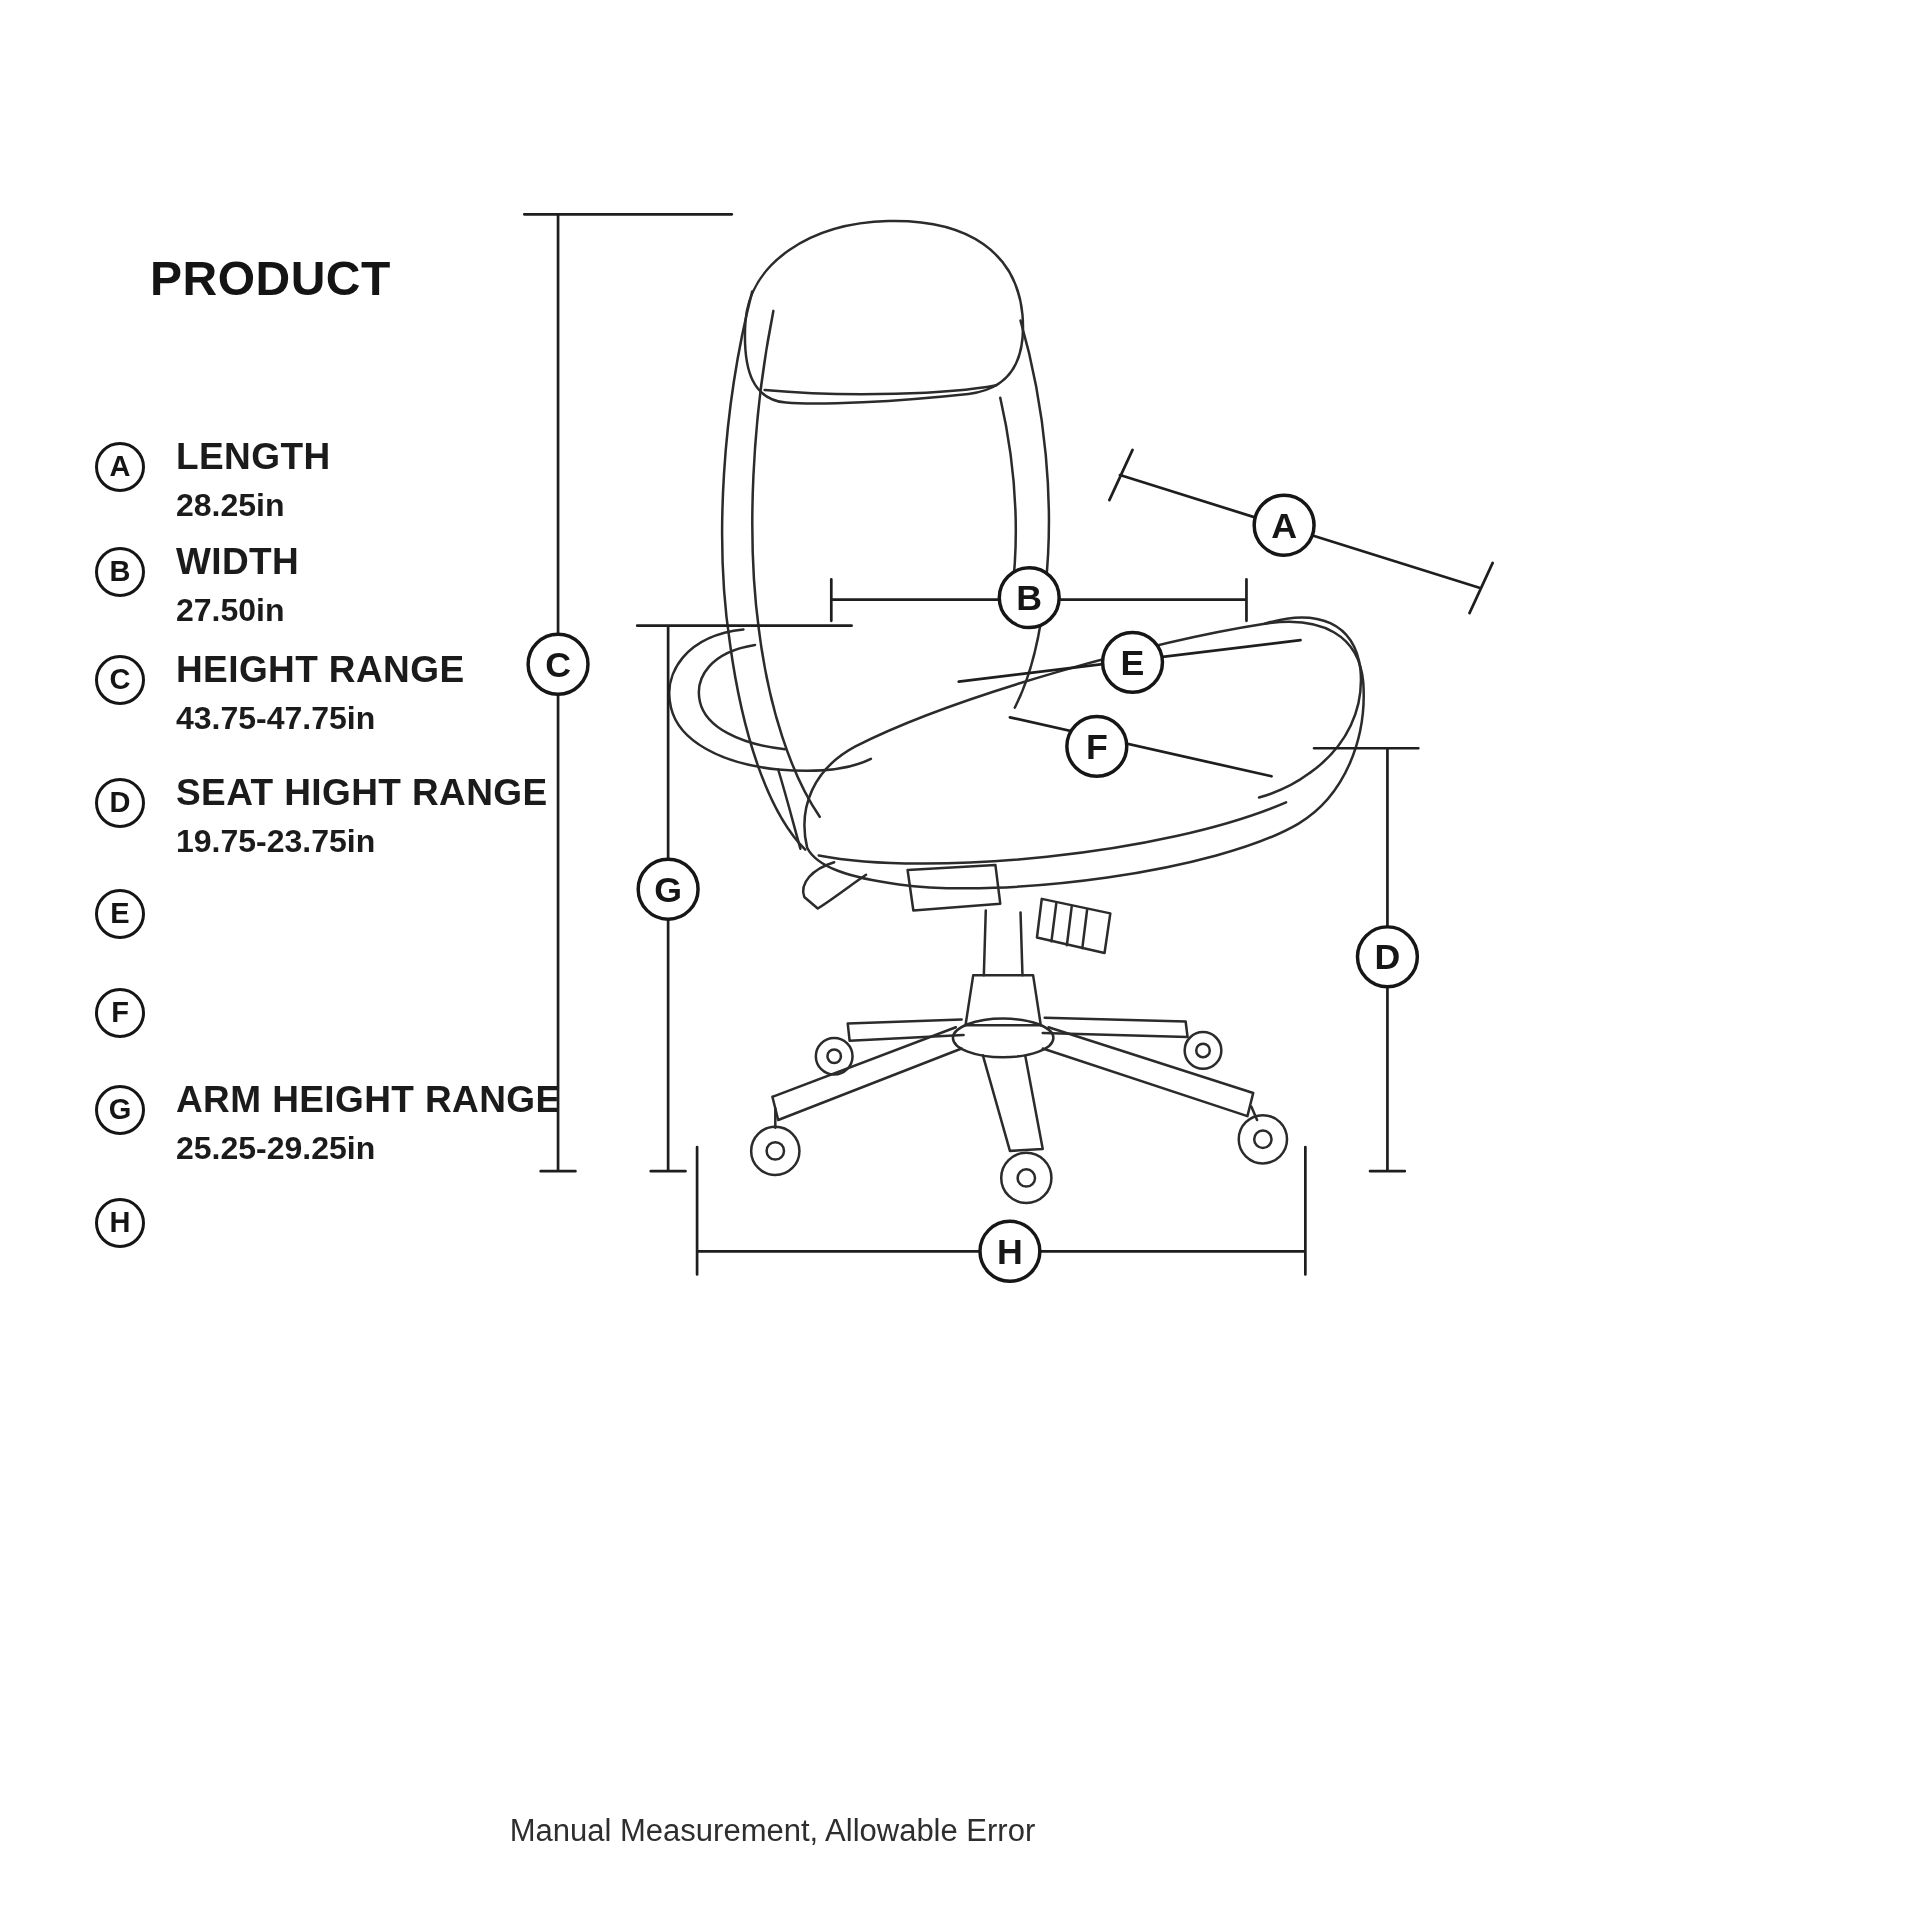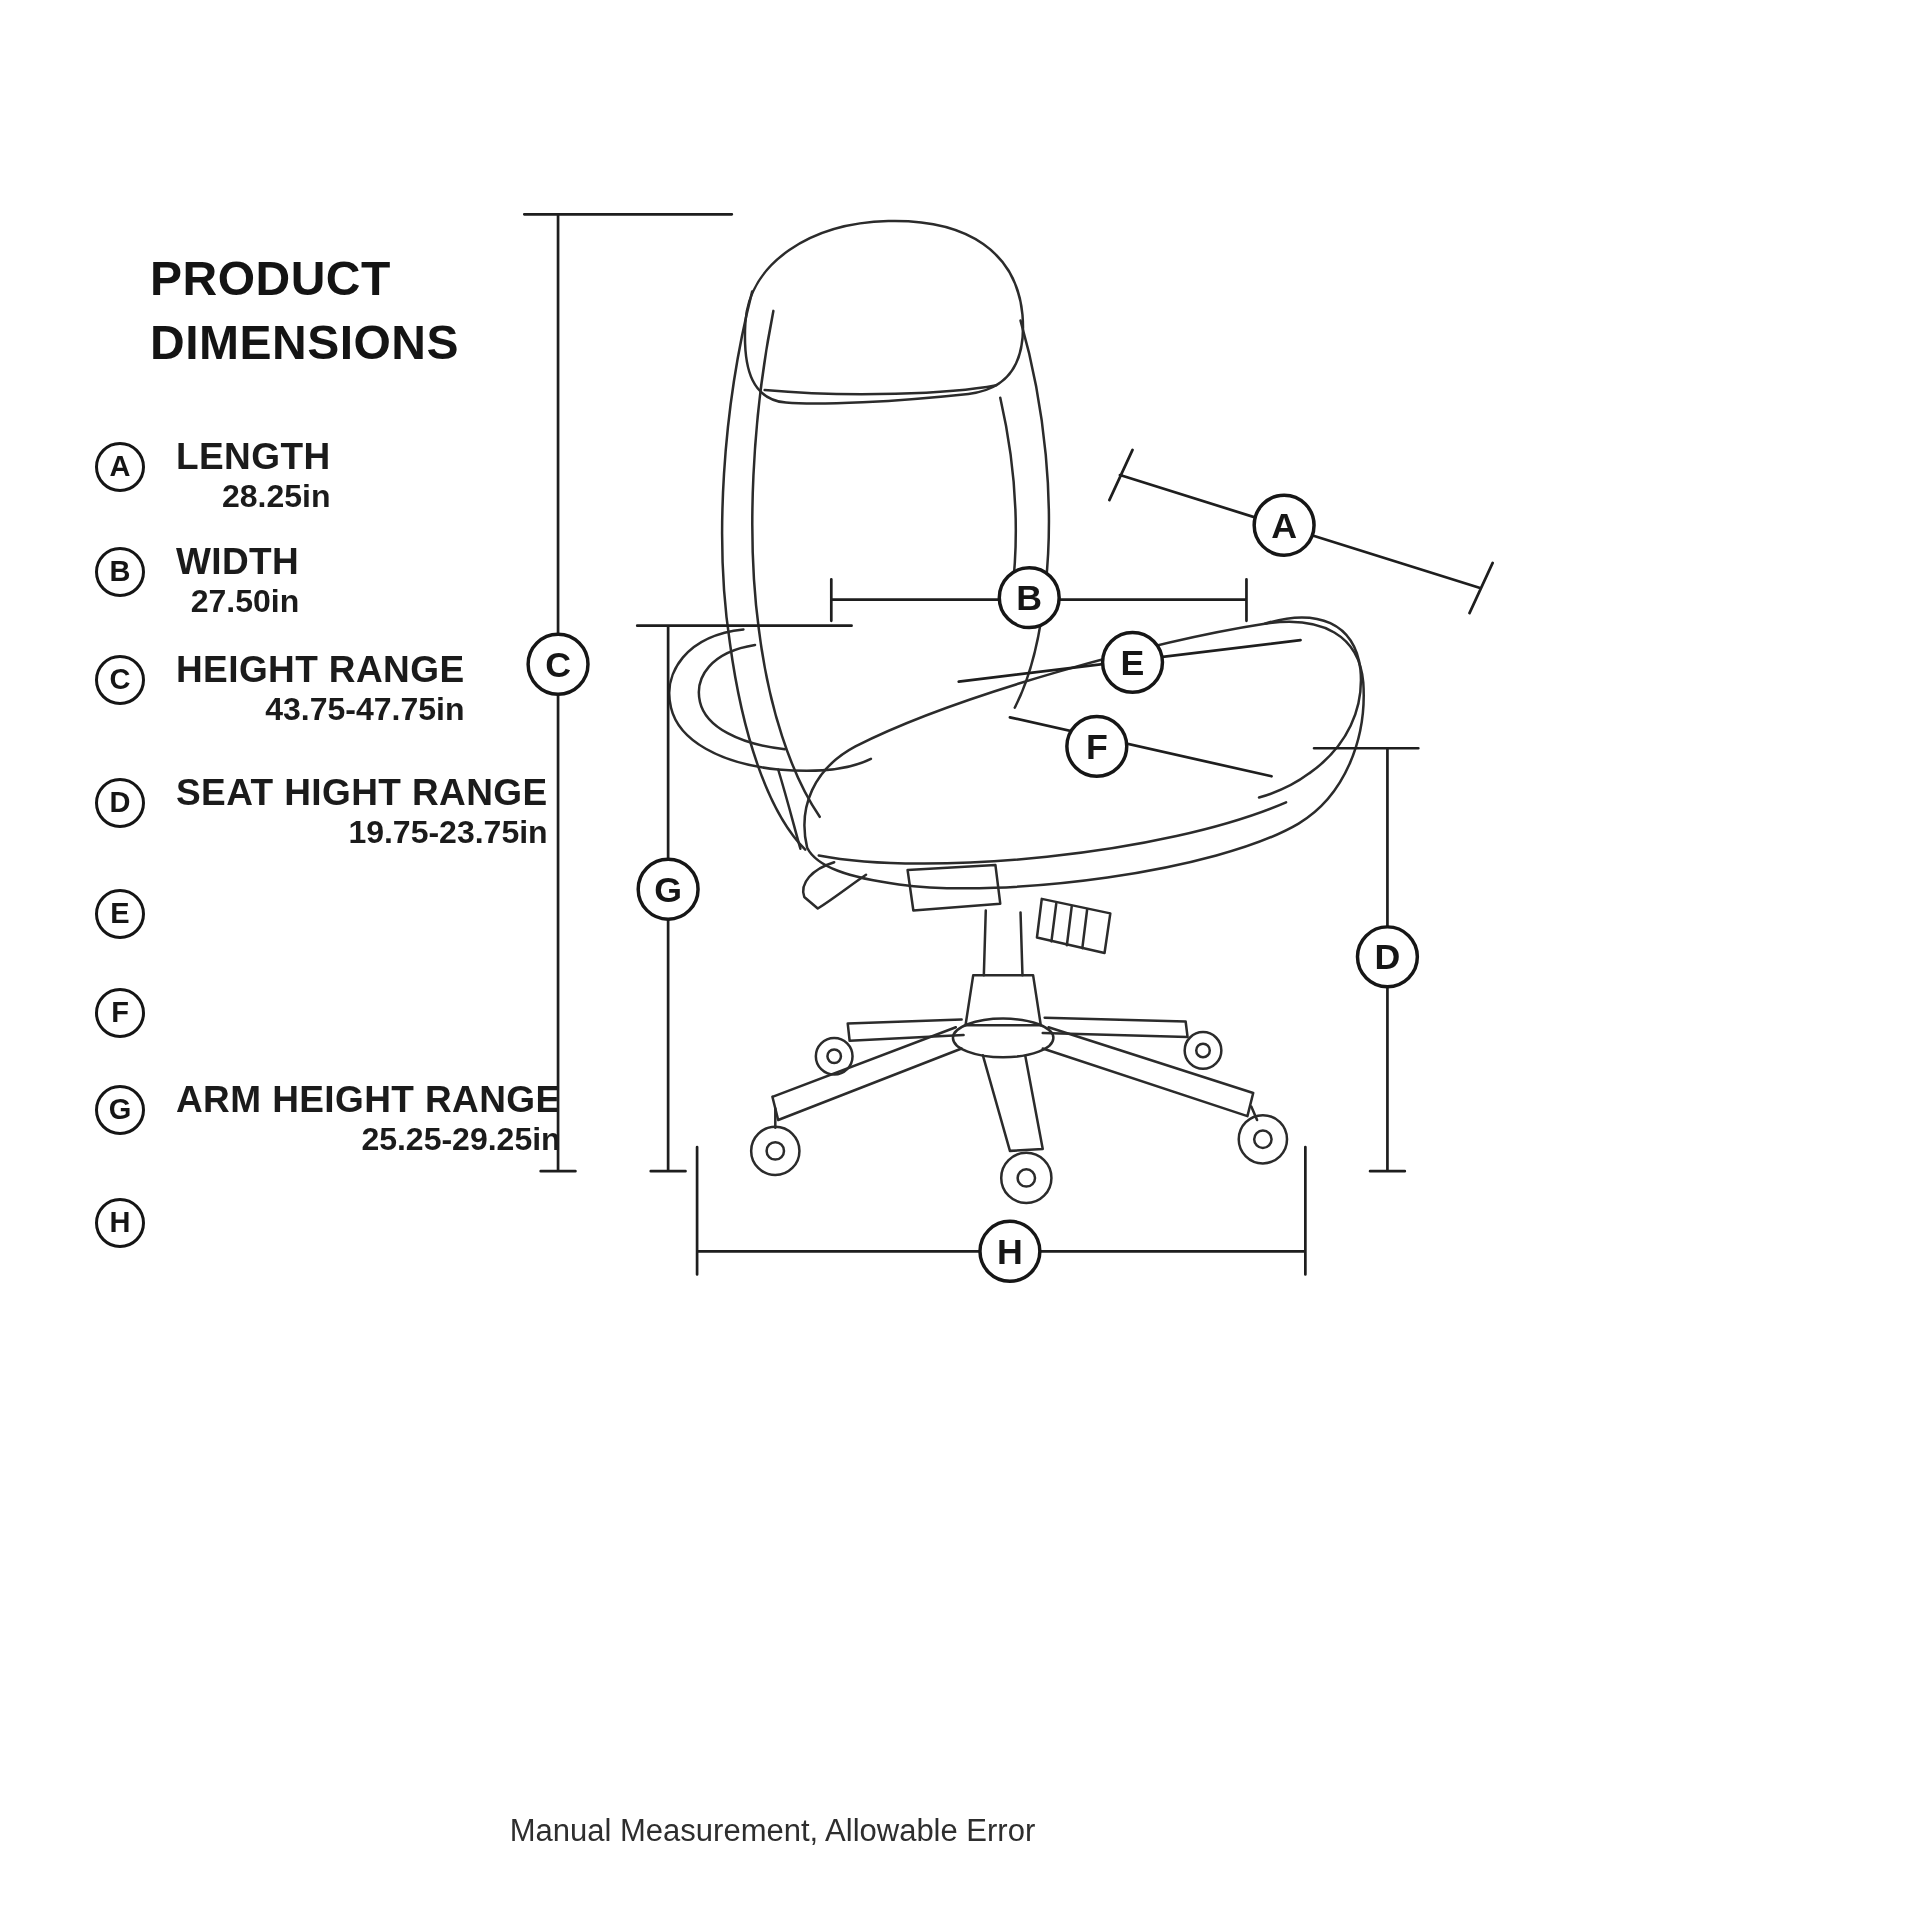--- a/index.html
+++ b/index.html
@@ -21,21 +21,21 @@
     position:absolute; left:95px;
     display:flex; align-items:flex-start; gap:31px;
   }
   .badge {
     width:50px; height:50px; flex:0 0 auto; margin-top:5.8px;
     border:3.4px solid #151515; border-radius:50%;
     display:flex; align-items:center; justify-content:center;
     font-size:29px; font-weight:bold; color:#151515;
   }
   .dim-label { font-size:37px; font-weight:bold; color:#1b1b1b; letter-spacing:0.4px; }
-  .dim-value { font-size:32px; font-weight:bold; color:#1b1b1b; margin-top:0;text-align:right; }
+  .dim-value { font-size:32px; font-weight:bold; color:#1b1b1b; margin-top:9px; }
 
   .footer {
     position:absolute; left:0; top:1813px; width:1545px;
     text-align:center; font-size:31px; color:#2e2e2e; font-weight:normal;
   }
 
   svg.diagram { position:absolute; left:0; top:0; }
   .ln   { stroke:#2b2b2b; stroke-width:2.6; fill:none; stroke-linecap:round; stroke-linejoin:round; }
   .dim  { stroke:#1e1e1e; stroke-width:2.8; fill:none; stroke-linecap:round; stroke-linejoin:round; }
   .marker-circle { fill:#ffffff; stroke:#161616; stroke-width:3.6; }
@@ -45,21 +45,20 @@
     text-anchor:middle;
   }
 </style>
 </head>
 <body>
 
 <div class="page">
 
   <div class="title">
     <div>PRODUCT</div>
-    <div>DIMENSIONS</div>
   </div>
 
   <div class="dim-item" style="top:436px">
     <span class="badge">A</span>
     <div>
       <div class="dim-label">LENGTH</div>
       <div class="dim-value">28.25in</div>
     </div>
   </div>
 

